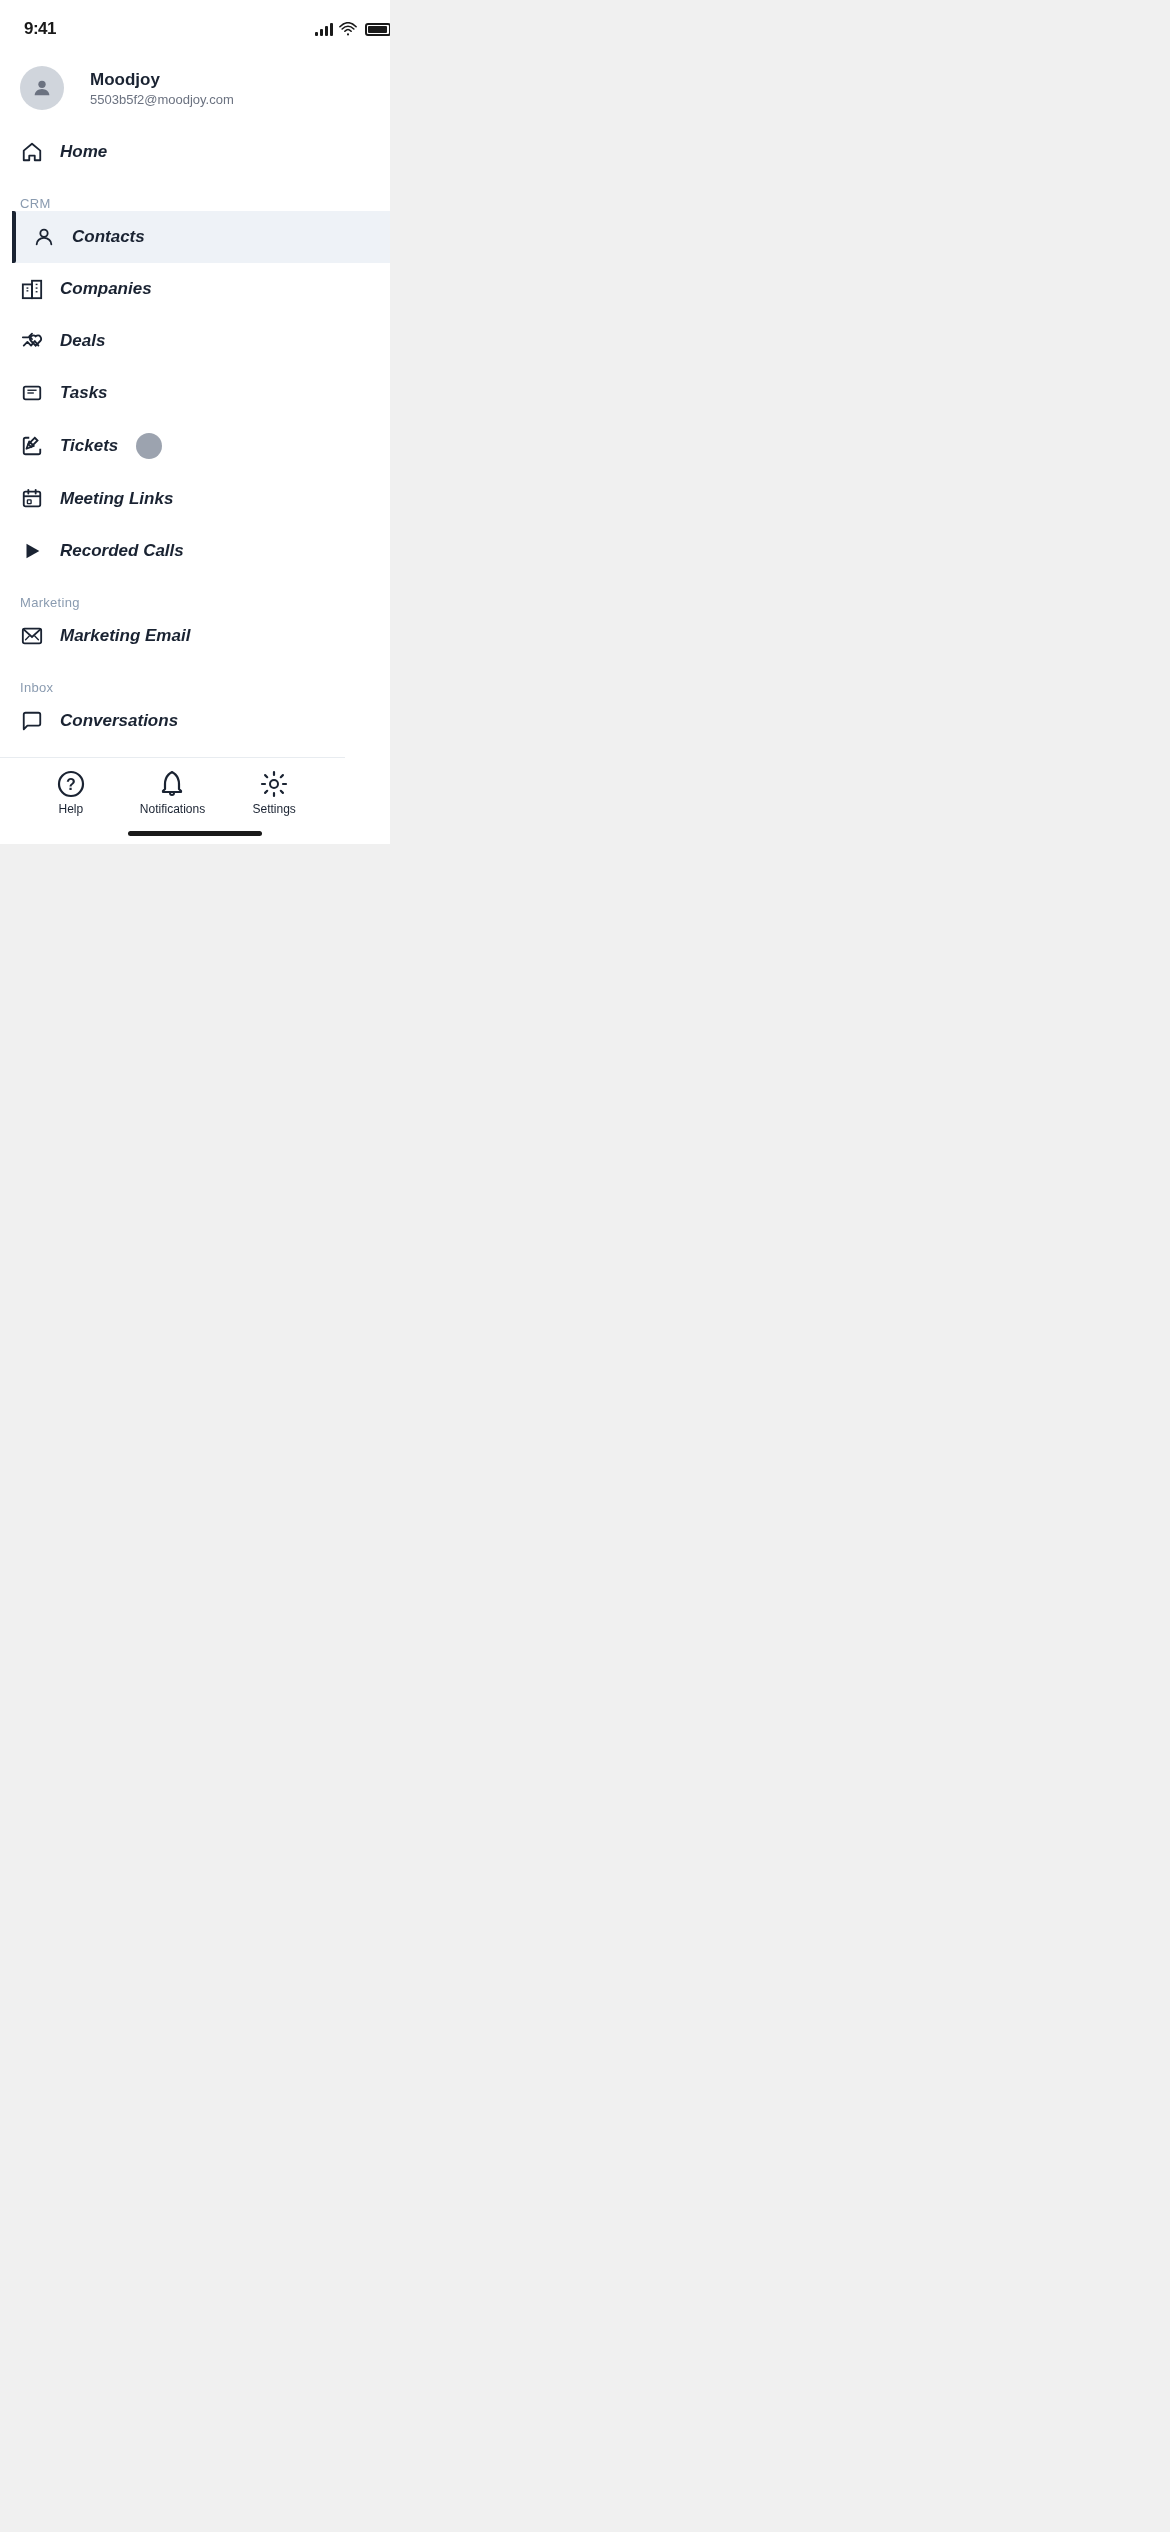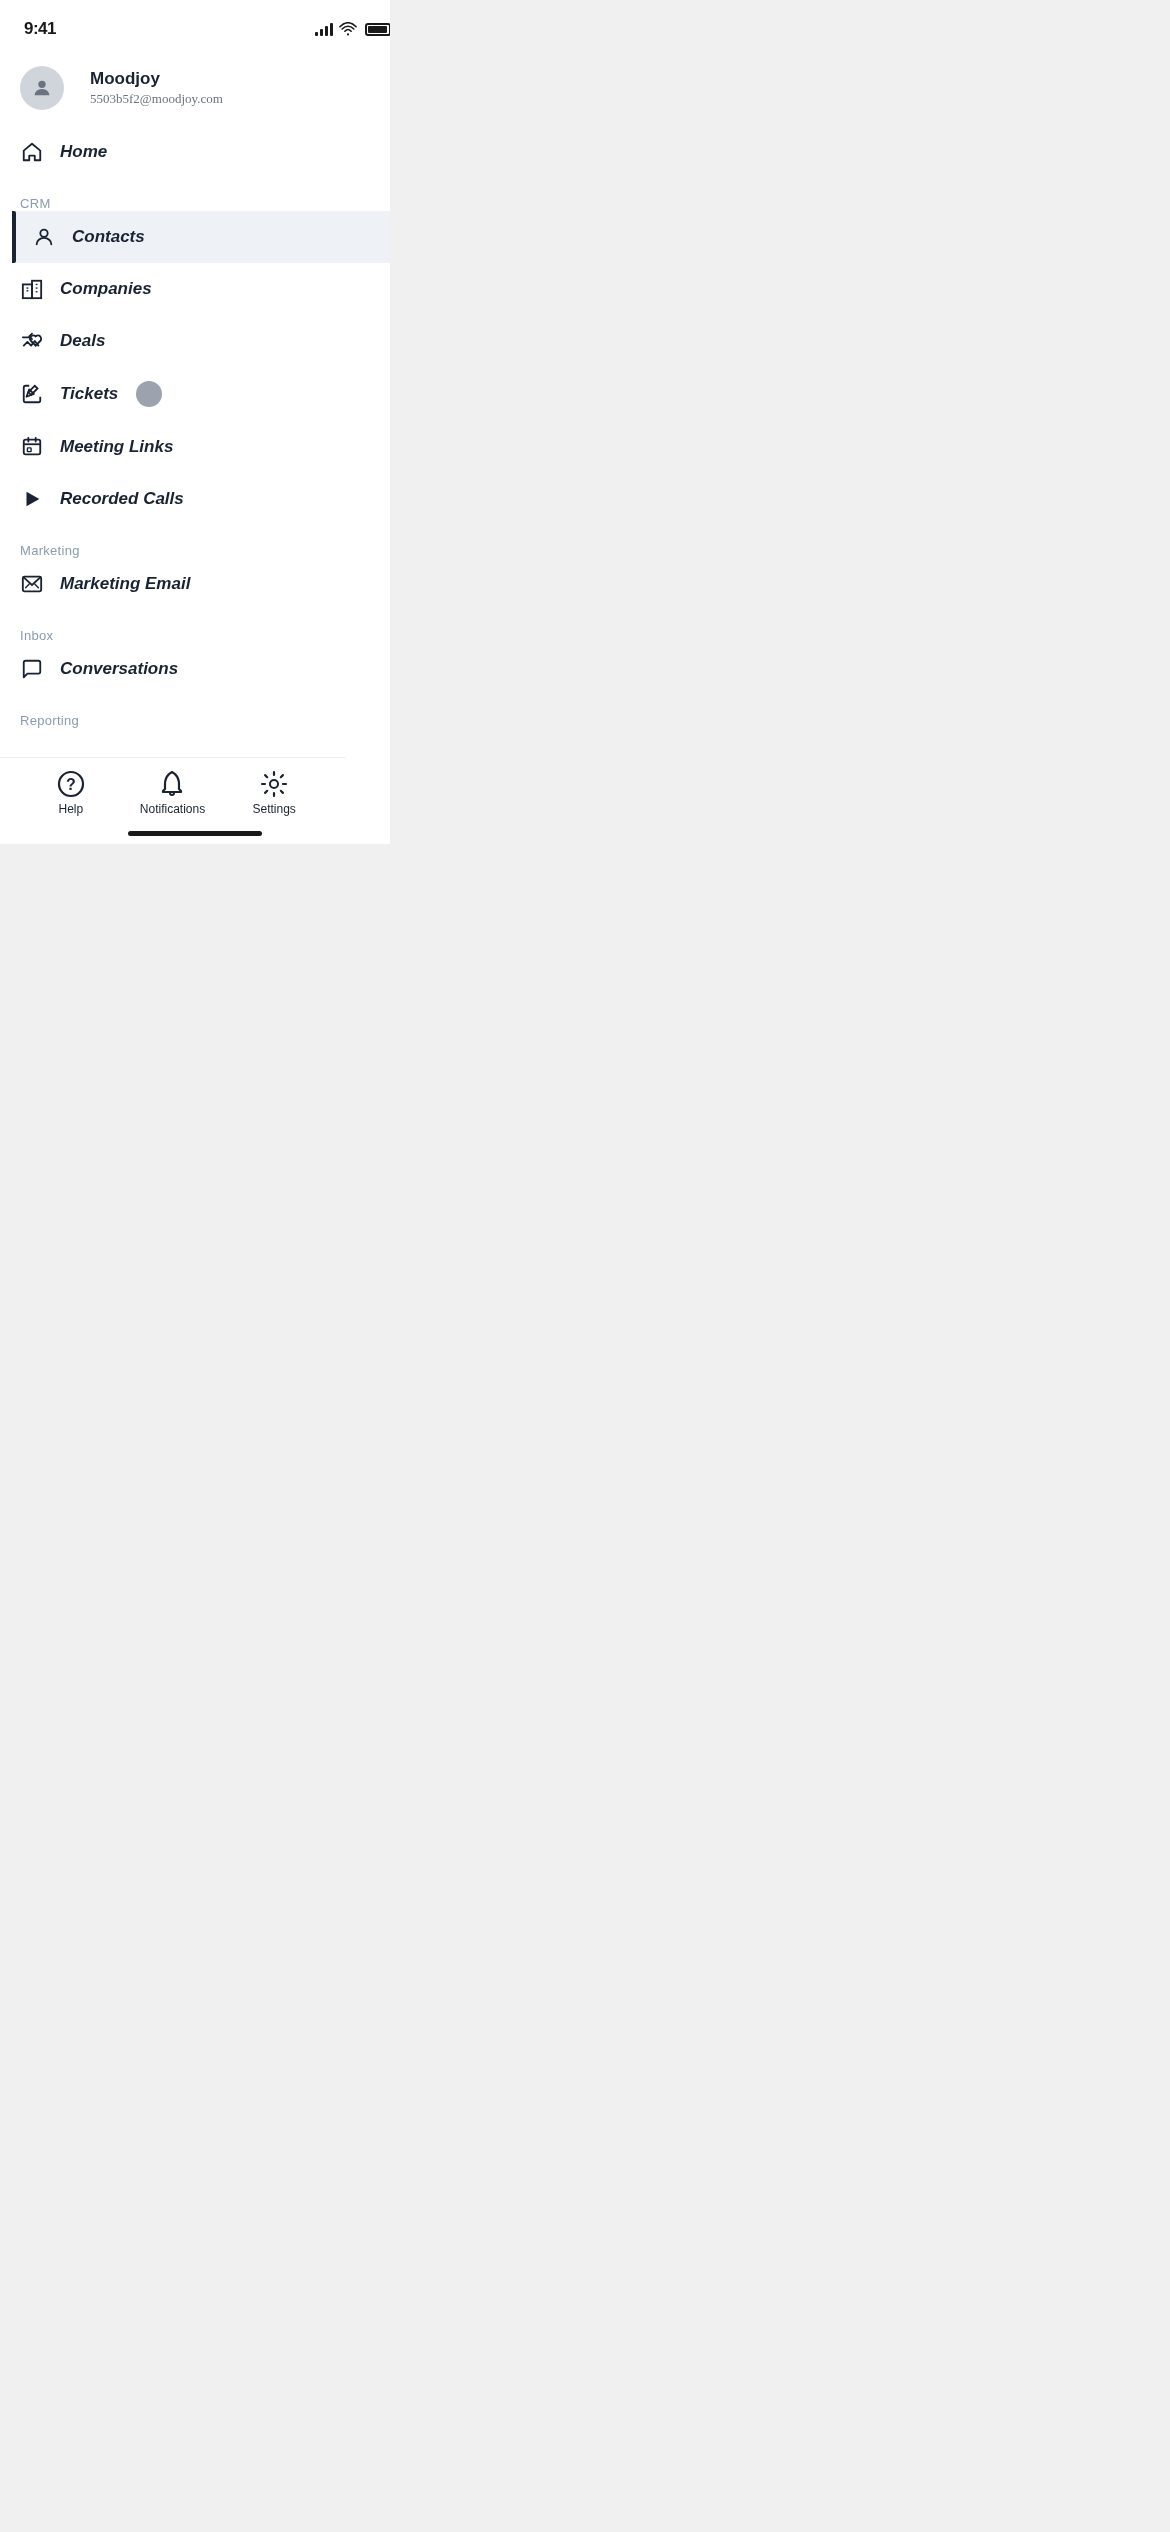--- a/index.html
+++ b/index.html
@@ -139,21 +139,20 @@
     .user-name {
       font-size: 17px;
       font-weight: 600;
       color: #1a2332;
     }
 
     .user-email {
       font-size: 13px;
       color: #6b7280;
       margin-top: 2px;
-      font-family: Liberation Serif, serif;
     }
 
     
     .nav-scroll {
       flex: 1;
       overflow-y: auto;
       overflow-x: hidden;
     }
 
     
@@ -382,20 +381,30 @@
         <svg width="22" height="22" viewBox="0 0 24 24" fill="none">
           <path d="M3 17l4-4 4 4 4-5 4 5" stroke="#1a2332" stroke-width="2" stroke-linecap="round" stroke-linejoin="round"></path>
           <path d="M7 13l-4 4v3h18v-3l-4-5" stroke="none"></path>
           <path d="M2 8h8M12 4l-3 3 3 3" stroke="#1a2332" stroke-width="2" stroke-linecap="round" stroke-linejoin="round"></path>
           <path d="M16 7c1.5-1.5 4-1.5 5 0s1.5 3.5 0 5l-5 5-5-5c-1.5-1.5-1.5-3.5 0-5s3.5-1.5 5 0z" stroke="#1a2332" stroke-width="2"></path>
         </svg>
       </span>
       <span class="nav-label">Deals</span>
     </div>
 
+    <div class="nav-item">
+      <span class="nav-icon">
+        <svg width="22" height="22" viewBox="0 0 24 24" fill="none">
+          <rect x="3" y="5" width="18" height="14" rx="2" stroke="#1a2332" stroke-width="2"></rect>
+          <line x1="7" y1="9" x2="17" y2="9" stroke="#1a2332" stroke-width="1.5"></line>
+          <line x1="7" y1="12" x2="14" y2="12" stroke="#1a2332" stroke-width="1.5"></line>
+        </svg>
+      </span>
+      <span class="nav-label">Tasks</span>
+    </div>
 
 
     <div class="nav-item" style="position:relative;">
       <span class="nav-icon">
         <svg width="22" height="22" viewBox="0 0 24 24" fill="none">
           <path d="M9 3H5a2 2 0 00-2 2v14a2 2 0 002 2h14a2 2 0 002-2v-4" stroke="#1a2332" stroke-width="2"></path>
           <path d="M9 7l-3 8 8-3-5-5z" stroke="#1a2332" stroke-width="2" stroke-linejoin="round"></path>
           <path d="M15 3l3 3-7 7-3-3 7-7z" stroke="#1a2332" stroke-width="2"></path>
           <circle cx="18.5" cy="7.5" r="0" fill="#1a2332"></circle>
         </svg>

